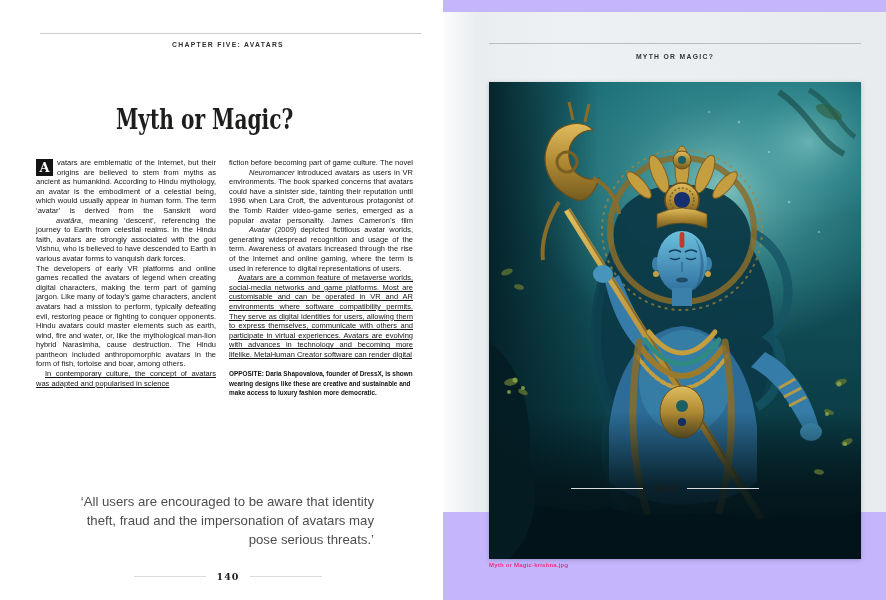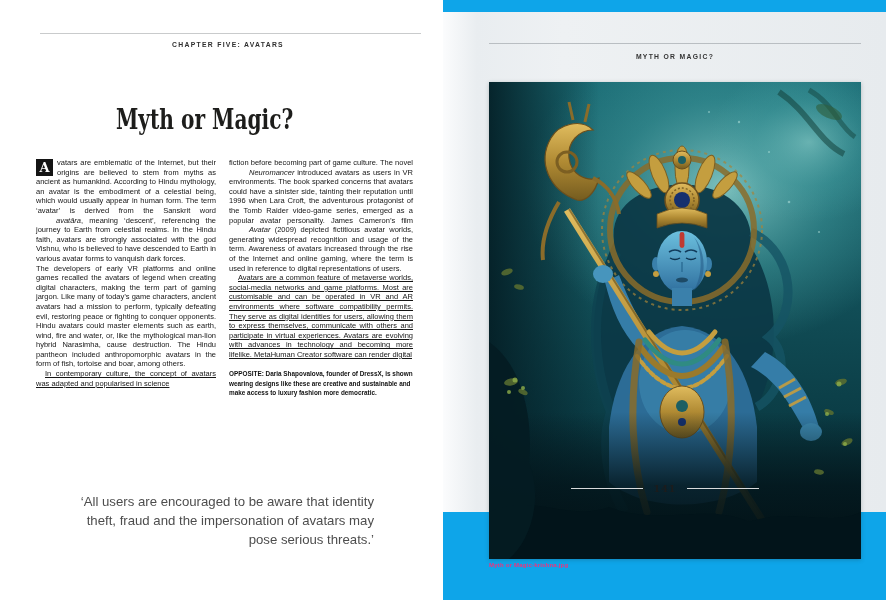--- a/index.html
+++ b/index.html
@@ -1,17 +1,17 @@
 <!DOCTYPE html>
 <html><head>
 <meta charset="utf-8">
 <style>
   html,body{margin:0;padding:0;background:#fff;}
   .spread{position:relative;width:886px;height:600px;overflow:hidden;
-          font-family:"Liberation Sans",sans-serif;background:#0ea5e9;}
+          font-family:"Liberation Sans",sans-serif;background:#c4b5fd;}
 
   
   .left-page{position:absolute;left:0;top:0;width:443px;height:600px;background:#ffffff;}
   .lp-rule{position:absolute;left:40px;top:33px;width:381px;height:1px;background:#c9cbcc;}
   .running-head{position:absolute;top:41px;font-size:6.8px;font-weight:700;
                 letter-spacing:1.3px;color:#2f2f2f;text-align:center;}
   .lp-head{left:36px;width:384px;}
   .chapter-title{position:absolute;left:116px;top:103px;margin:0;
                  font-family:"DejaVu Serif",serif;font-weight:700;font-size:28px;
                  color:#1d1d1b;transform:scaleX(0.72);transform-origin:left top;
@@ -65,20 +65,25 @@
     </div>
 
     <div class="col col2">
       <p class="para"><span>fiction before becoming part of game culture. The novel </span><span class="it">Neuromancer</span><span> introduced avatars as users in VR environments. The book sparked concerns that avatars could have a sinister side, tainting their reputation until 1996 when Lara Croft, the adventurous protagonist of the Tomb Raider video-game series, emerged as a popular avatar personality. James Cameron’s film </span><span class="it">Avatar</span><span> (2009) depicted fictitious avatar worlds, generating widespread recognition and usage of the term. Awareness of avatars increased through the rise of the Internet and online gaming, where the term is used in reference to digital representations of users.</span></p>
       <p class="para indent">Avatars are a common feature of metaverse worlds, social-media networks and game platforms. Most are customisable and can be operated in VR and AR environments where software compatibility permits. They serve as digital identities for users, allowing them to express themselves, communicate with others and participate in virtual experiences. Avatars are evolving with advances in technology and becoming more lifelike. MetaHuman Creator software can render digital</p>
       <p class="opposite"><span>OPPOSITE:</span><span> Daria Shapovalova, founder of DressX, is shown wearing designs like these are creative and sustainable and make access to luxury fashion more democratic.</span></p>
     </div>
 
     <div class="pull-quote">‘All users are encouraged to be aware that identity theft, fraud and the impersonation of avatars may pose serious threats.’</div>
 
+    <div class="folio folio-left">
+      <span class="folio-rule"></span>
+      <span>140</span>
+      <span class="folio-rule"></span>
+    </div>
   </section>
 
   <section class="right-page">
     <div class="rp-rule"></div>
     <div class="running-head rp-head">MYTH OR MAGIC?</div>
 
     <figure class="figure">
       <svg viewBox="0 0 372 477" width="372" height="477" xmlns="http://www.w3.org/2000/svg">
         <defs>
           <linearGradient id="bg" x1="0" y1="0" x2="0" y2="1">

